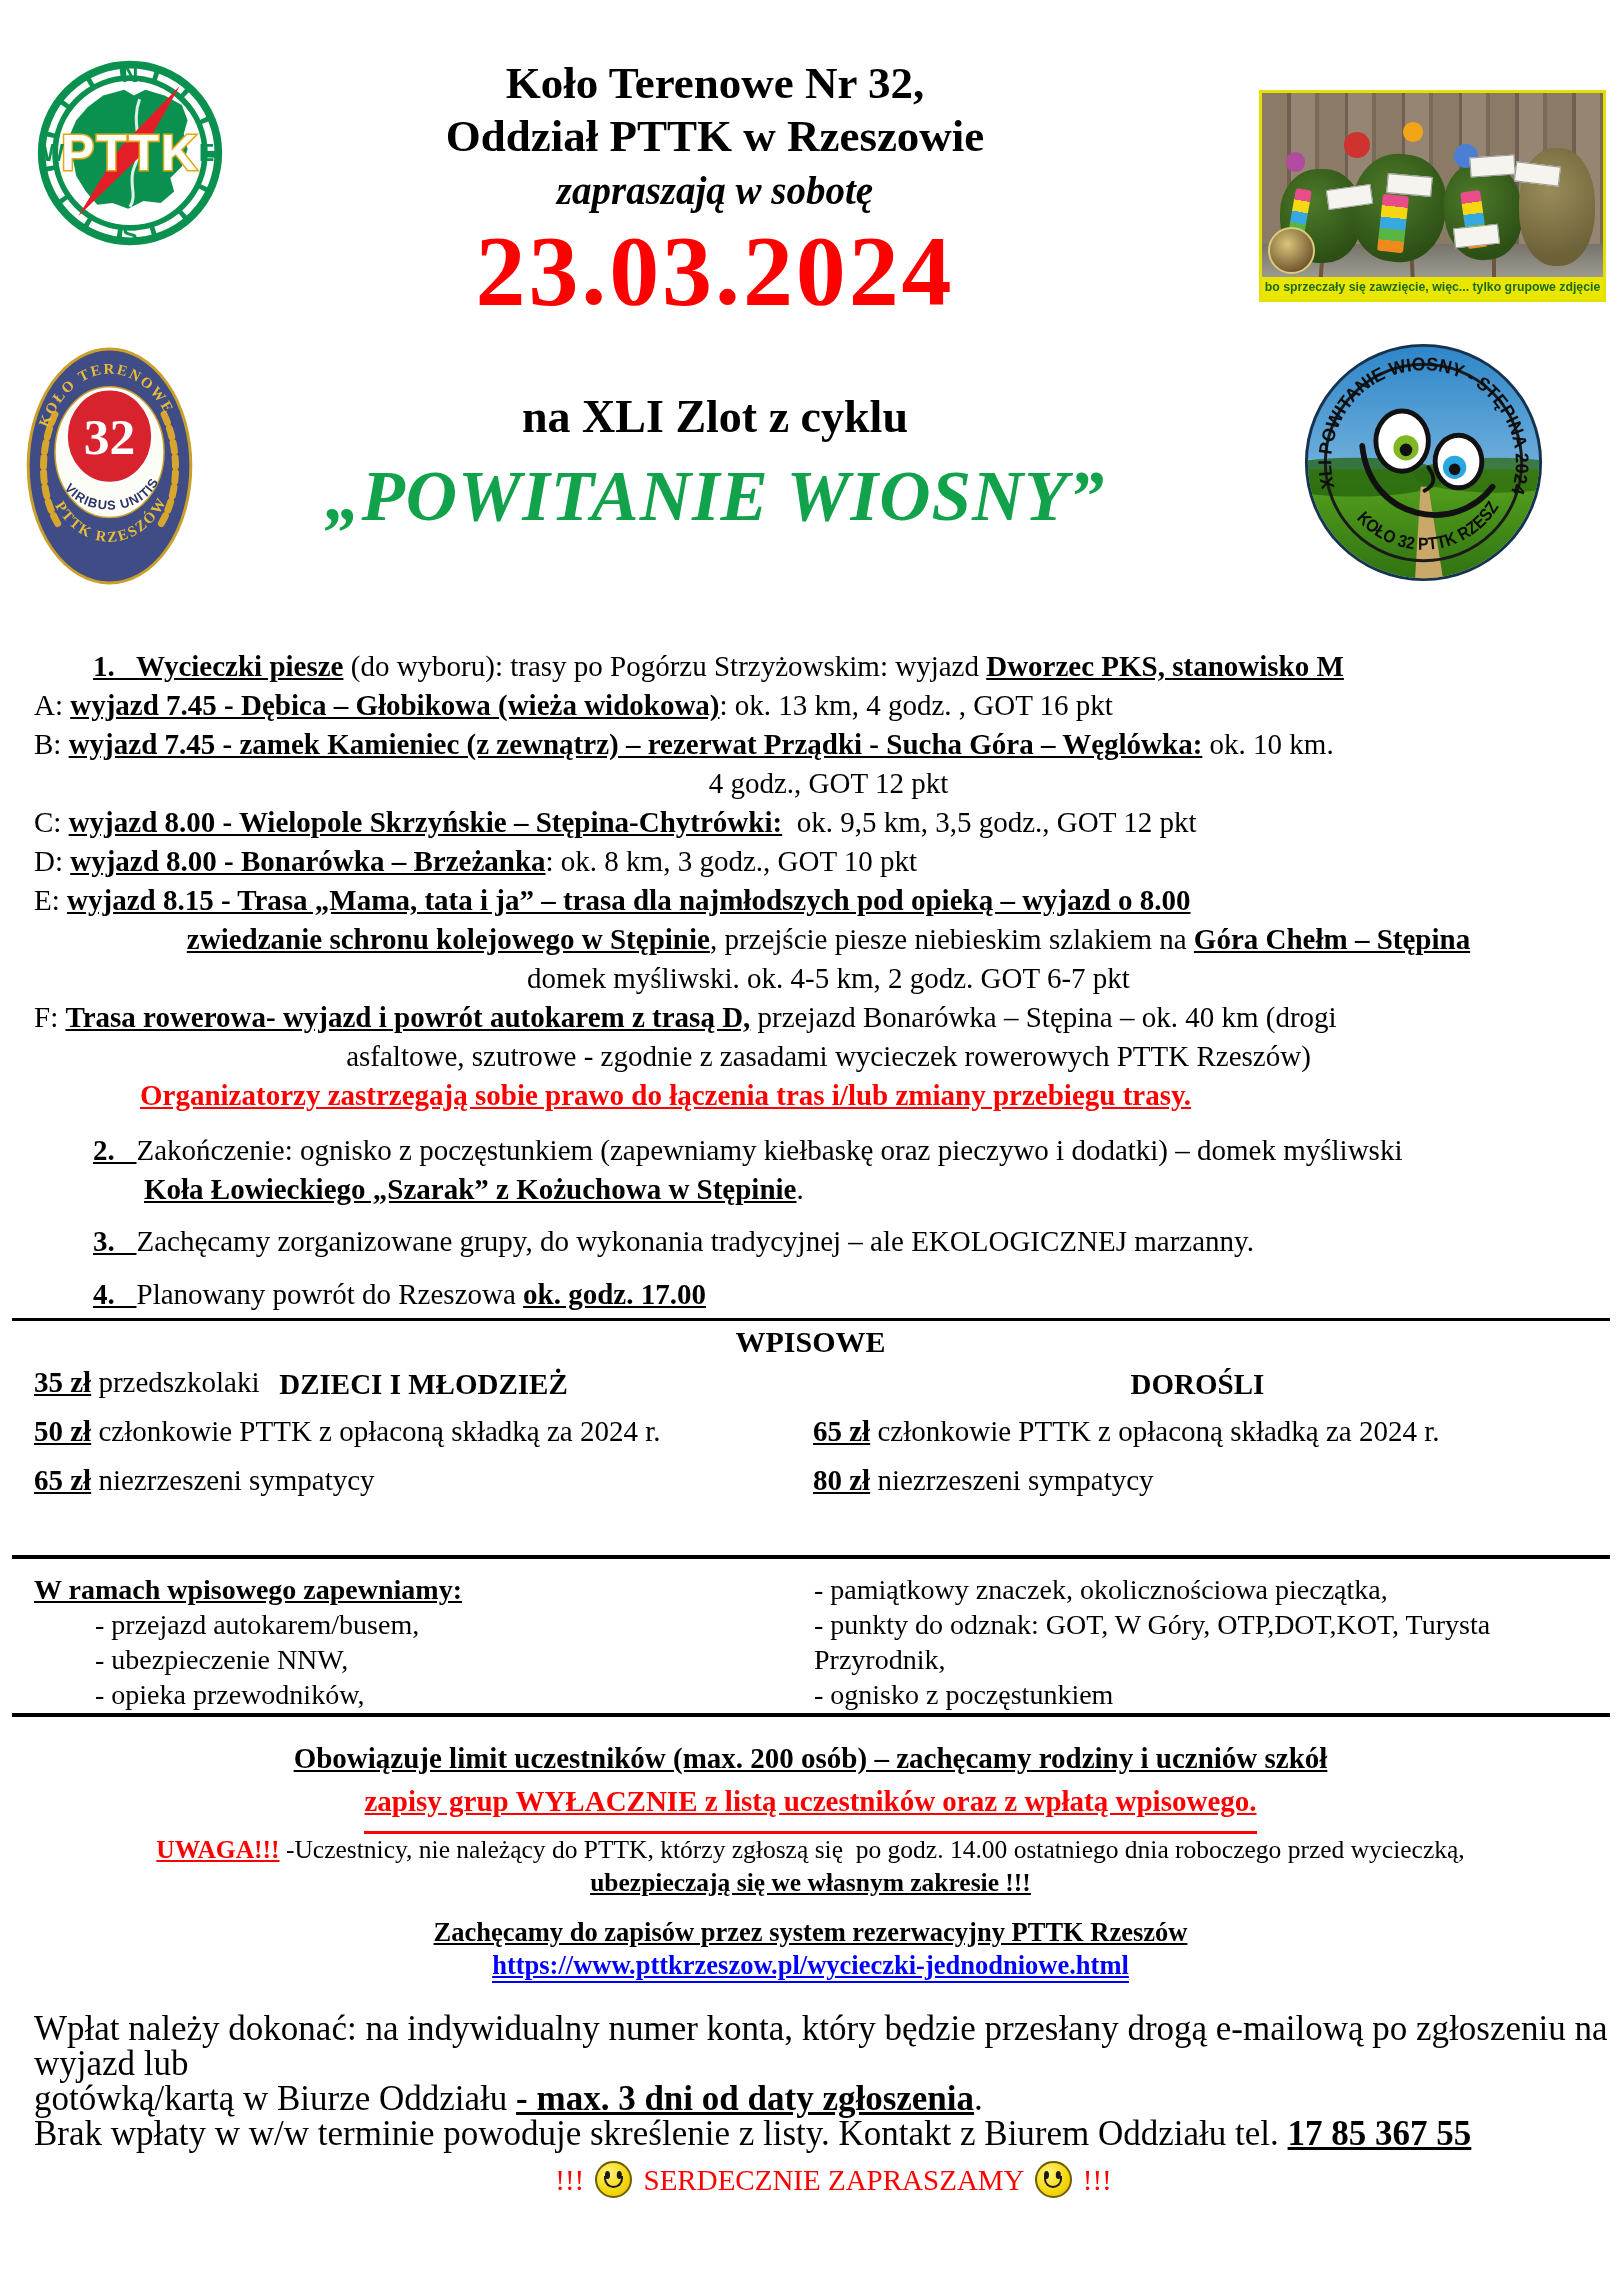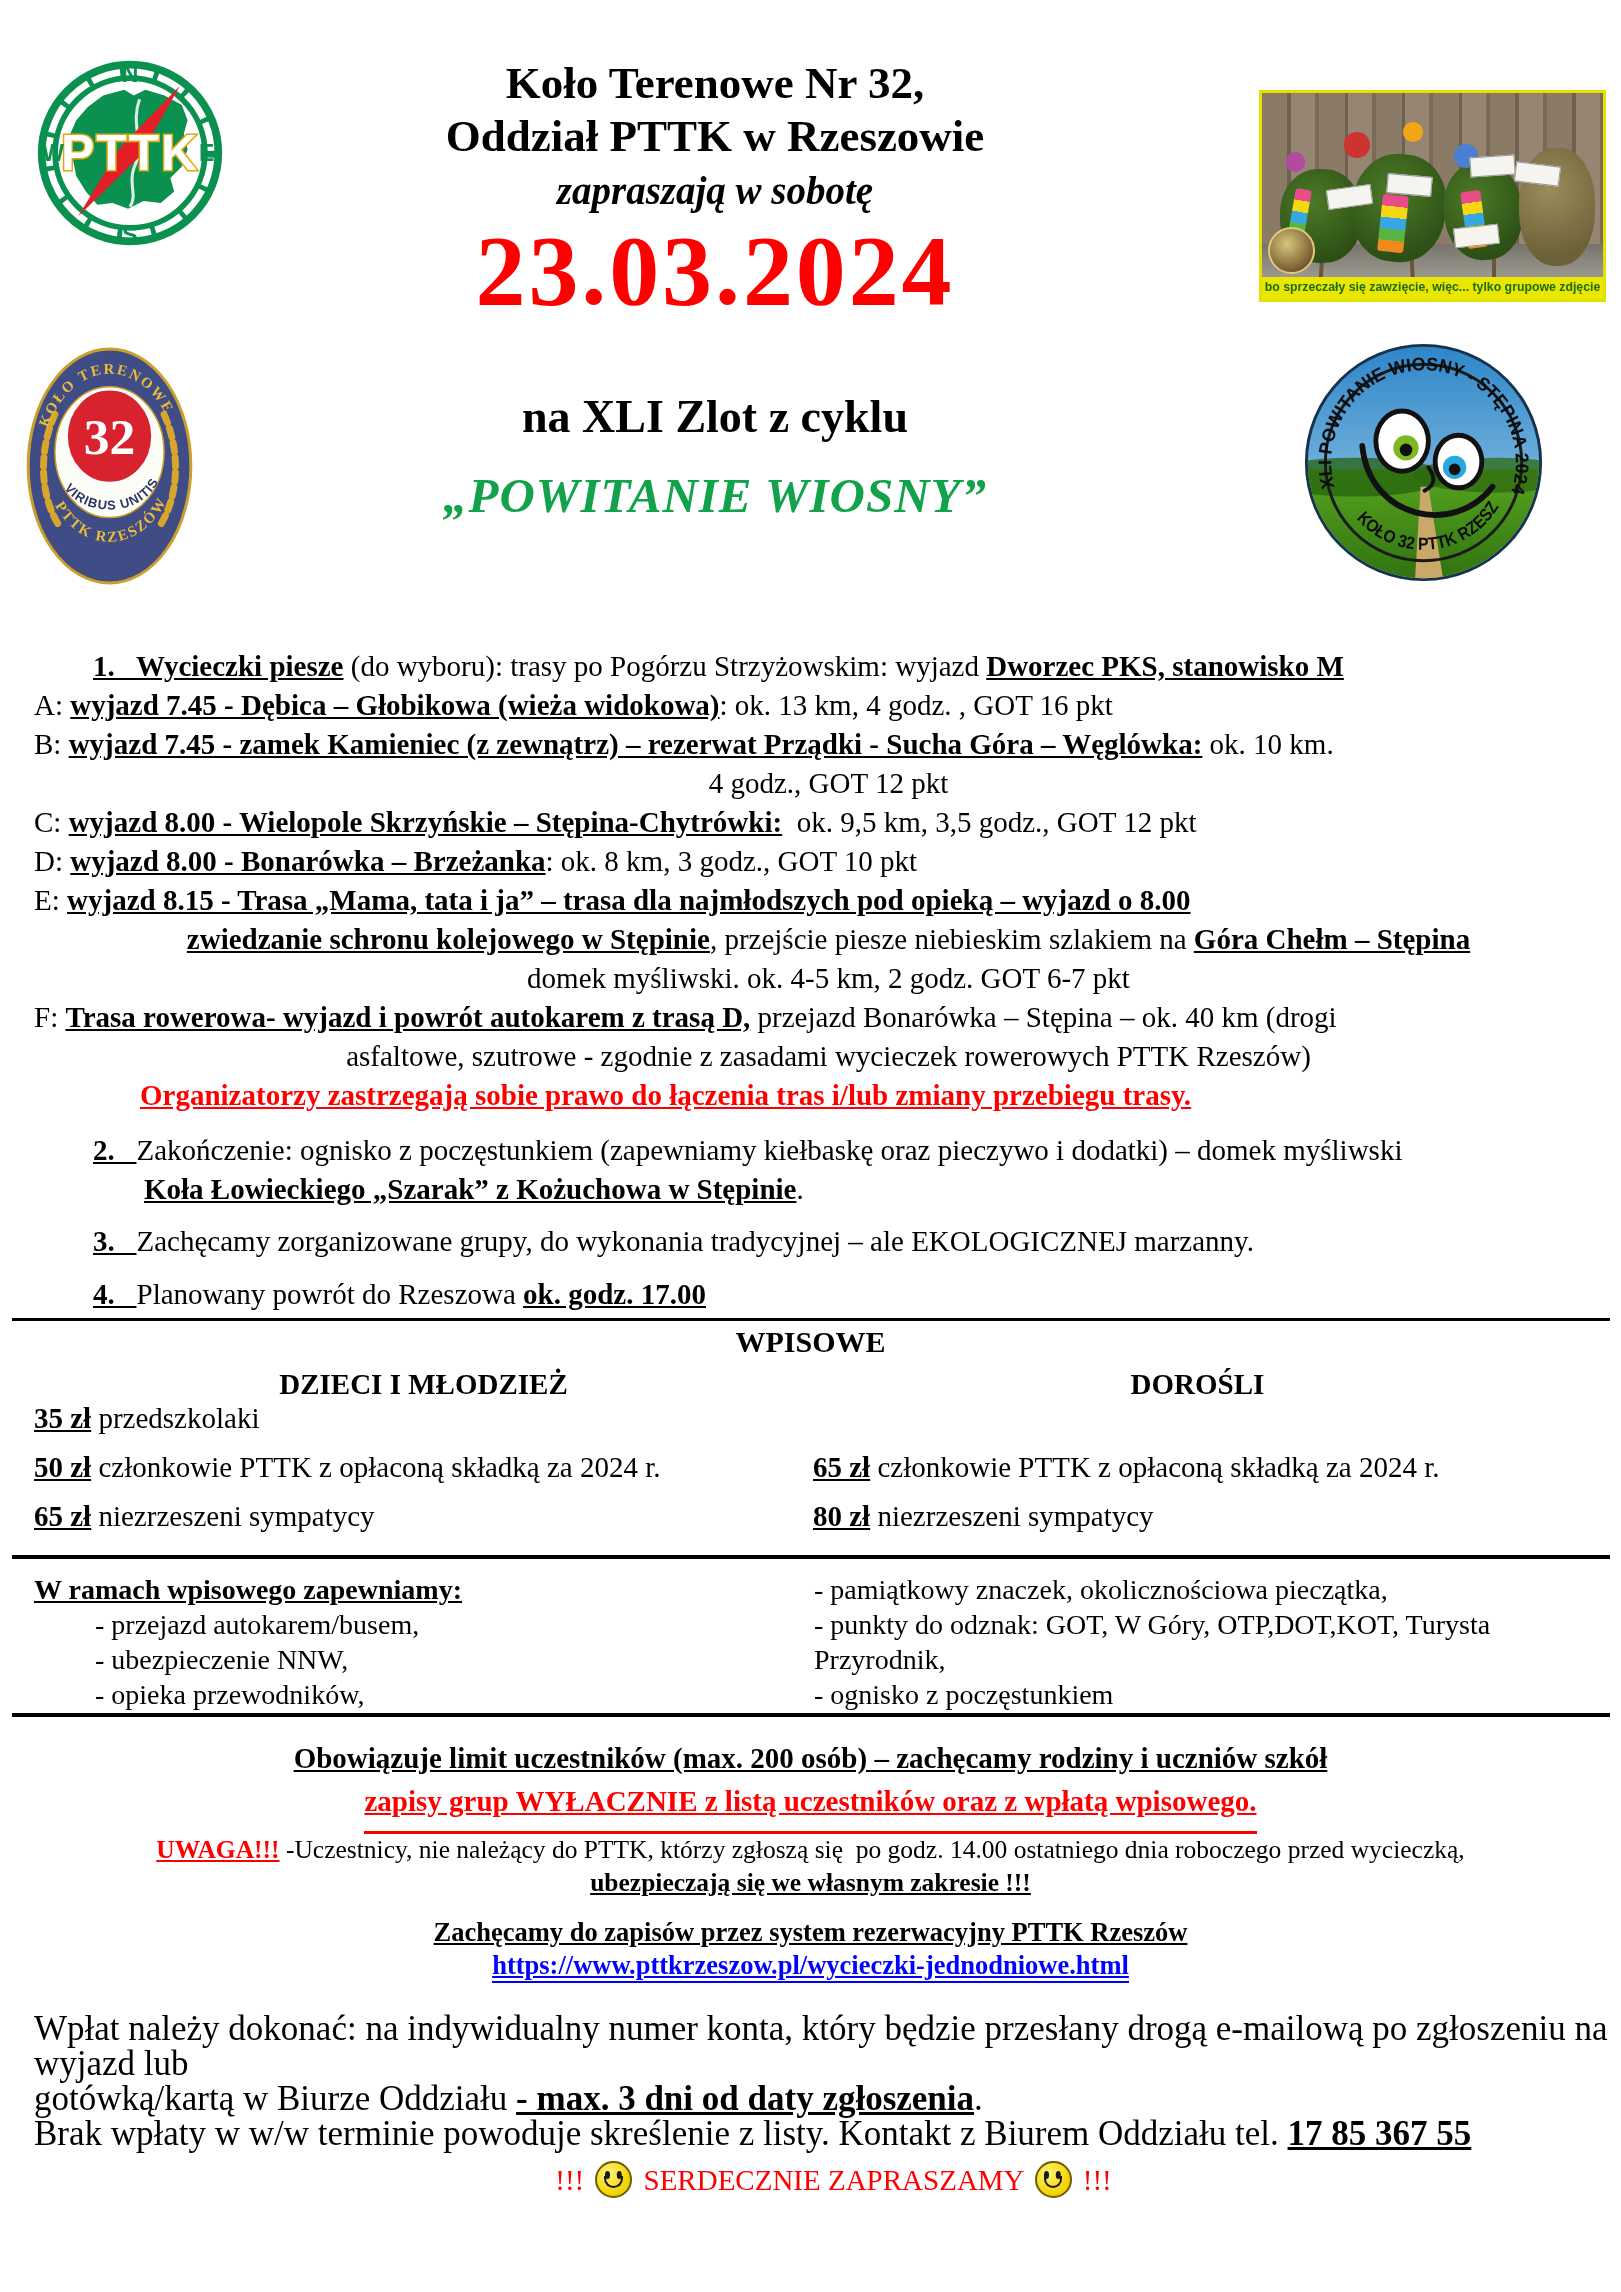--- a/index.html
+++ b/index.html
@@ -12,38 +12,38 @@
   .u{border-bottom:3.9px solid currentColor;padding-bottom:14px;}
   .u2{border-bottom:2.9px solid currentColor;padding-bottom:1px;}
 
   
   .hdr{left:225px;width:980px;text-align:center;}
   .h1{top:57px;font-size:45px;font-weight:bold;line-height:53px;}
   .h2{top:110px;font-size:45px;font-weight:bold;line-height:53px;}
   .h3{top:167px;font-size:39px;font-weight:bold;font-style:italic;line-height:47px;}
   .hdate{top:214px;font-size:100px;font-weight:bold;color:#ff0000;letter-spacing:2.9px;line-height:114px;}
   .h4{top:390px;font-size:46px;font-weight:bold;line-height:53px;}
-  .htitle{top:451px;font-size:49px;font-weight:bold;font-style:italic;color:#12a24c;line-height:90px;letter-spacing:1px;}
+  .htitle{top:451px;font-size:71px;font-weight:bold;font-style:italic;color:#12a24c;line-height:90px;letter-spacing:1px;}
 
   
   #trips{left:34px;top:647px;width:1560px;font-size:29px;line-height:39px;}
   #trips .i1{padding-left:59px;}
   #trips .i2{padding-left:29px;text-align:center;}
   #trips .i2b{padding-left:110px;}
   #trips .i3{padding-left:106px;}
   .mt16{margin-top:15.7px;} .mt14{margin-top:13.7px;}
 
   
   .hr{left:11.8px;width:1598px;background:#000;}
 
   
   #fees-heading{left:0;top:1325px;width:1621px;text-align:center;font-size:30px;font-weight:bold;}
   #fees-headers{left:34px;top:1368px;width:1549px;display:grid;grid-template-columns:779px 769px;}
   #fees-headers div{text-align:center;color:#000000;font-weight:bold;font-size:29px;}
-  #fees-rows{left:34px;top:1394px;width:1549px;display:grid;grid-template-columns:779px 769px;font-size:29px;}
+  #fees-rows{left:34px;top:1358px;width:1549px;display:grid;grid-template-columns:779px 769px;font-size:29px;}
   .fcell{line-height:49px;white-space:pre-wrap;}
 
   
   #benefits-left{left:34px;top:1572px;width:755px;font-size:28px;line-height:35px;}
   #benefits-right{left:814px;top:1572px;width:784px;font-size:28px;line-height:35px;}
   #benefits-left .pad{padding-left:61px;}
 
   
   #footer{left:0;top:1737px;width:1621px;font-size:27.4px;}
   #footer .c{text-align:center;}

